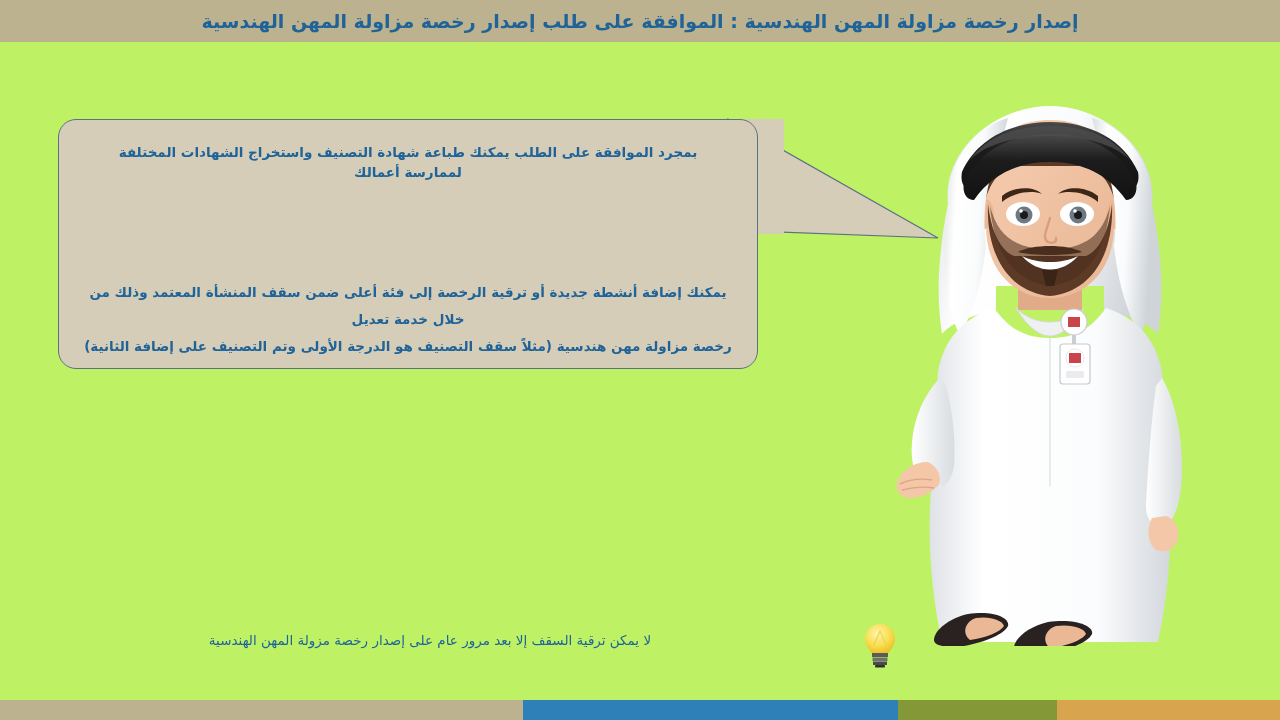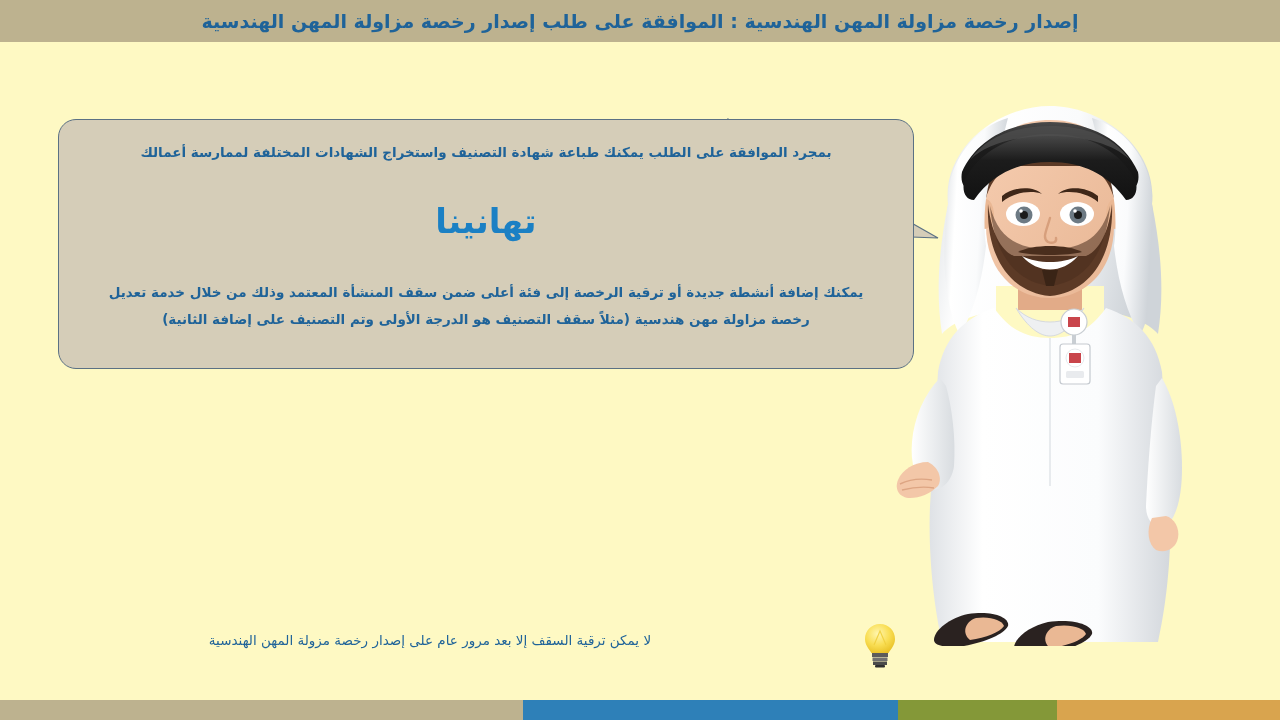--- a/index.html
+++ b/index.html
@@ -10,21 +10,21 @@
     height: 720px;
     overflow: hidden;
     background: #ffffff;
     font-family: "DejaVu Sans", "Liberation Sans", sans-serif;
   }
 
   #slide {
     position: relative;
     width: 1280px;
     height: 720px;
-    background: #fef9c3;
+    background: #bef264;
     overflow: hidden;
   }
 
   
   #header-bar {
     position: absolute;
     left: 0;
     top: 0;
     width: 1280px;
     height: 42px;
@@ -42,21 +42,21 @@
     direction: rtl;
     text-align: center;
     font-family: "DejaVu Sans", "Liberation Sans", sans-serif;
   }
 
   
   #bubble-wrap {
     position: absolute;
     left: 58px;
     top: 119px;
-    width: 856px;
+    width: 700px;
     height: 250px;
   }
   #bubble-tail {
     position: absolute;
     left: 728px;
     top: 119px;
     width: 220px;
     height: 130px;
     overflow: visible;
     pointer-events: none;
@@ -154,21 +154,20 @@
   </div>
 
   <svg id="bubble-tail" viewBox="0 0 220 130" width="220" height="130">
     <polygon points="0,0 210,119 0,111" fill="#d5cdb8" stroke="#5b7184" stroke-width="1.2"></polygon>
     <rect x="0" y="0" width="56" height="115" fill="#d5cdb8"></rect>
   </svg>
 
   <div id="bubble-wrap">
     <div id="bubble-box" style="background: rgb(213, 205, 184); border-color: rgb(91, 113, 132);"></div>
     <div class="bubble-text" id="bubble-line-top">بمجرد الموافقة على الطلب يمكنك طباعة شهادة التصنيف واستخراج الشهادات المختلفة لممارسة أعمالك</div>
-    <div class="bubble-text" id="bubble-congrats" style="color: rgb(27, 128, 196);">تهانينا</div>
     <div class="bubble-text" id="bubble-para">
       <span class="pline">يمكنك إضافة أنشطة جديدة أو ترقية الرخصة إلى فئة أعلى ضمن سقف المنشأة المعتمد وذلك من خلال خدمة تعديل</span>
       <span class="pline">رخصة مزاولة مهن هندسية (مثلاً سقف التصنيف هو الدرجة الأولى وتم التصنيف على إضافة الثانية)</span>
     </div>
   </div>
 
   <svg id="character" viewBox="0 0 320 560" width="320" height="560">
     <defs>
       <linearGradient id="thobeGrad" x1="0" y1="0" x2="1" y2="0">
         <stop offset="0%" stop-color="#dfe2e6"></stop>

